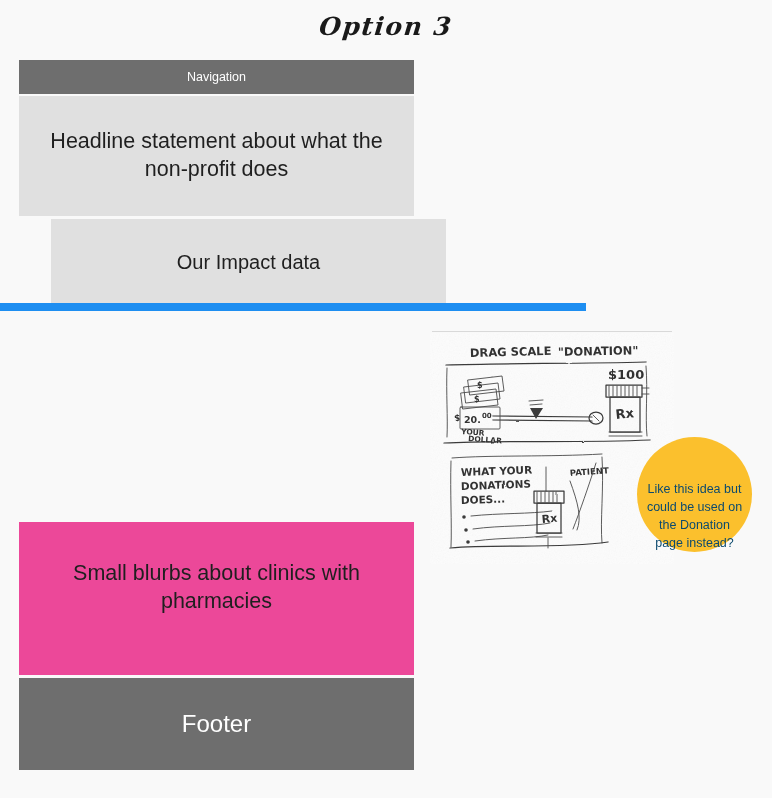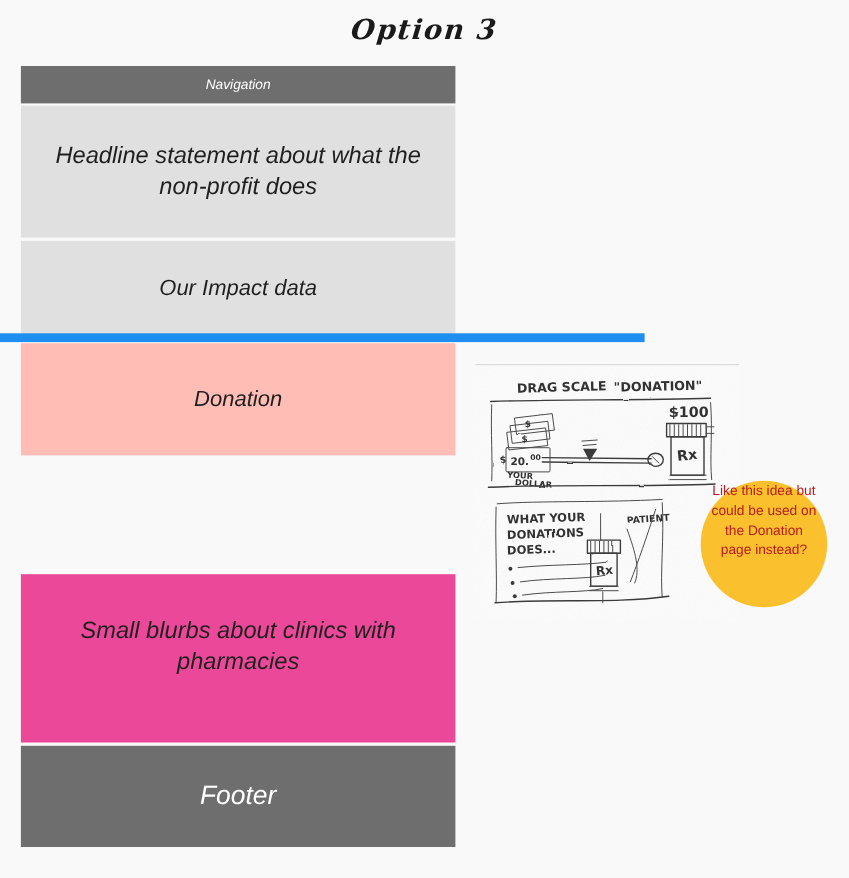--- a/index.html
+++ b/index.html
@@ -19,39 +19,39 @@
     font-style:italic;
     font-size:25px;
     font-weight:600;
     letter-spacing:1.5px;
     color:#1a1a1a;
     transform:skewX(-6deg);
   }
 
   
   #wireframe{
-    position:absolute;left:19px;top:60px;width:465px;height:710px;font-style:italic;
+    position:absolute;left:19px;top:60px;width:465px;height:710px;
   }
   .wf-block{
     position:absolute;left:0;width:395px;
     display:flex;align-items:center;justify-content:center;
     text-align:center;
     box-sizing:border-box;
     padding:0 22px;
     color:#1f1f1f;
   }
   .wf-block .wf-label{display:block;line-height:1.3;}
 
   #block-nav{top:0px;height:34px;background:#6e6e6e;}
   #block-nav .wf-label{color:#ffffff;font-size:12.5px;}
 
   #block-headline{top:36px;height:120px;background:#e0e0e0;}
   #block-headline .wf-label{font-size:21.5px;}
 
-  #block-impact{top:159px;height:86px;background:#e0e0e0;}
+  #block-impact{top:159px;height:86px;background:#e0e0e0;margin-left:32px;}
   #block-impact .wf-label{font-size:20px;}
 
   #block-donation{top:252px;height:102px;background:#ffbdb5;}
   #block-donation .wf-label{font-size:20px;}
 
   #block-partners{top:358px;height:101px;background:#e0e0e0;}
   #block-partners .wf-label{font-size:20px;}
 
   #block-blurbs{top:462px;height:153px;background:#ec4899;}
   #block-blurbs .wf-label{font-size:21.5px;padding-bottom:22px;}
@@ -62,23 +62,23 @@
   
   #divider-line{
     position:absolute;left:0;top:303px;width:586px;height:8px;
     background:#1e8ef1;
   }
 
   
   .annotation-circle{
     position:absolute;border-radius:50%;
     background:#fbc02d;
-    display:flex;align-items:flex-start;justify-content:center;
+    display:flex;align-items:flex-end;justify-content:center;
     text-align:center;
-    color:#b91c1c;
+    color:#0c4a6e;
     font-size:12.5px;
     line-height:1.45;
     box-sizing:border-box;
   }
   #annotation-keep-short{left:33px;top:598px;width:115px;height:115px;padding:0 12px;}
   #annotation-donation-page{left:637px;top:437px;width:115px;height:115px;padding:0 9px;}
 
   
   #sketch-panel{
     position:absolute;left:430px;top:331px;width:244px;height:233px;
@@ -114,23 +114,20 @@
     </div>
 
     <div class="wf-block" id="block-headline">
       <span class="wf-label">Headline statement about what the non-profit does</span>
     </div>
 
     <div class="wf-block" id="block-impact">
       <span class="wf-label">Our Impact data</span>
     </div>
 
-    <div class="wf-block" id="block-donation">
-      <span class="wf-label">Donation</span>
-    </div>
 
 
     <div class="wf-block" id="block-blurbs">
       <span class="wf-label">Small blurbs about clinics with pharmacies</span>
     </div>
 
     <div class="wf-block" id="block-footer">
       <span class="wf-label">Footer</span>
     </div>
 

